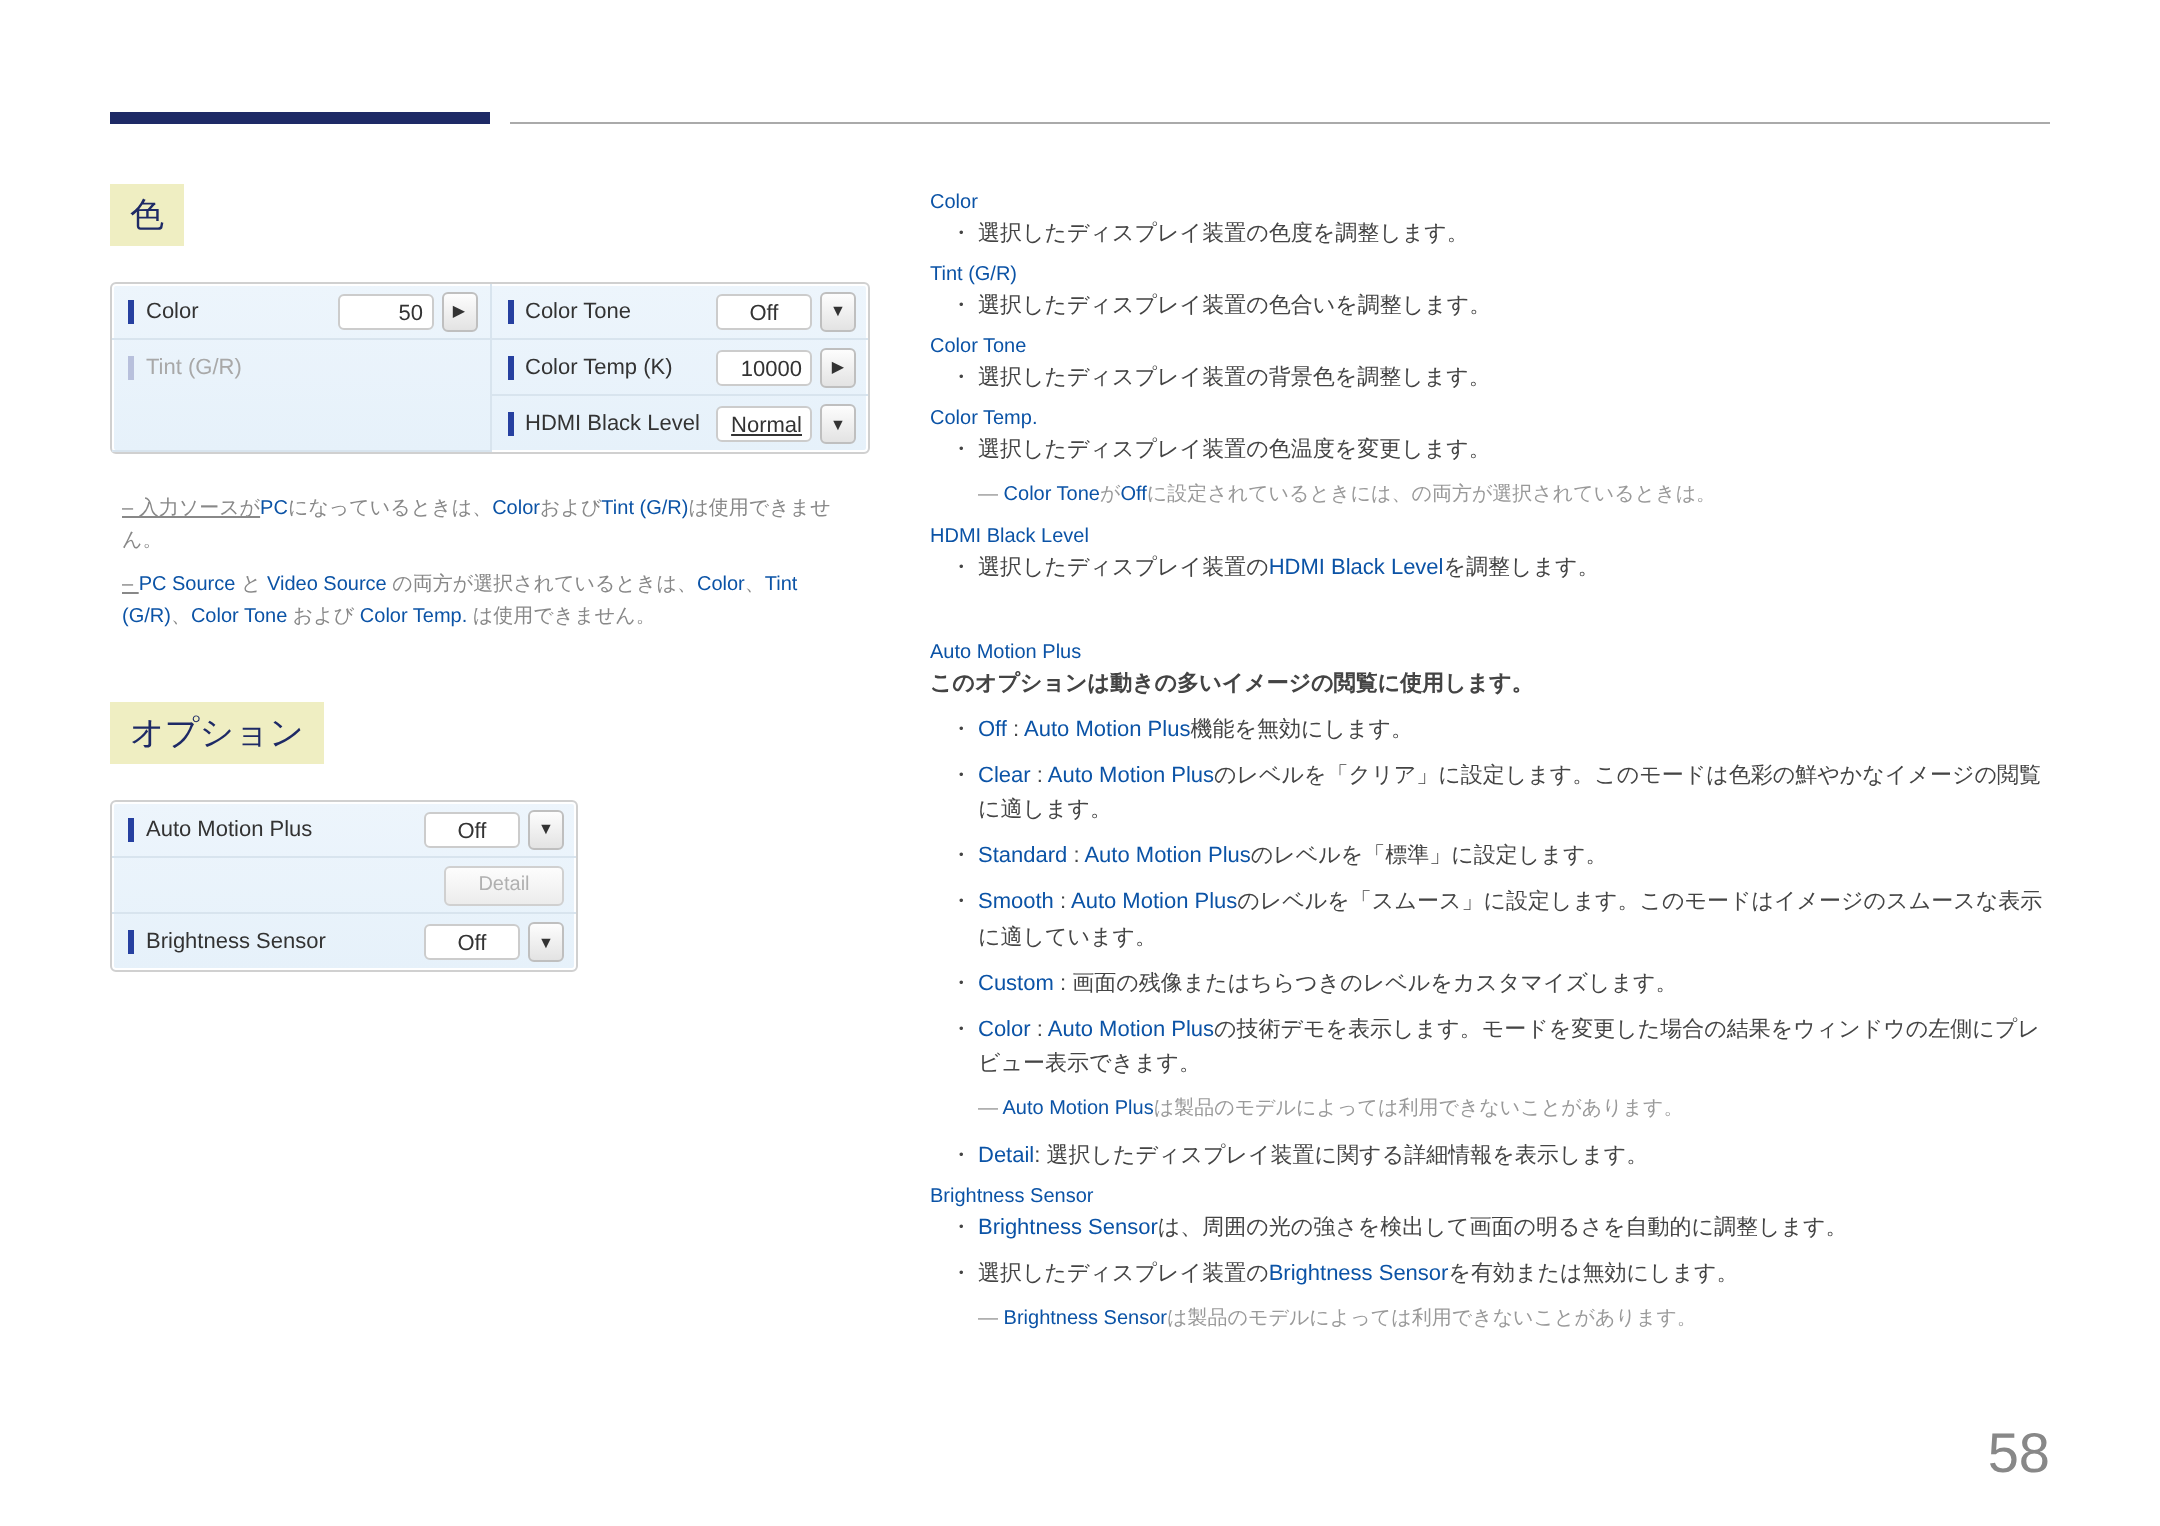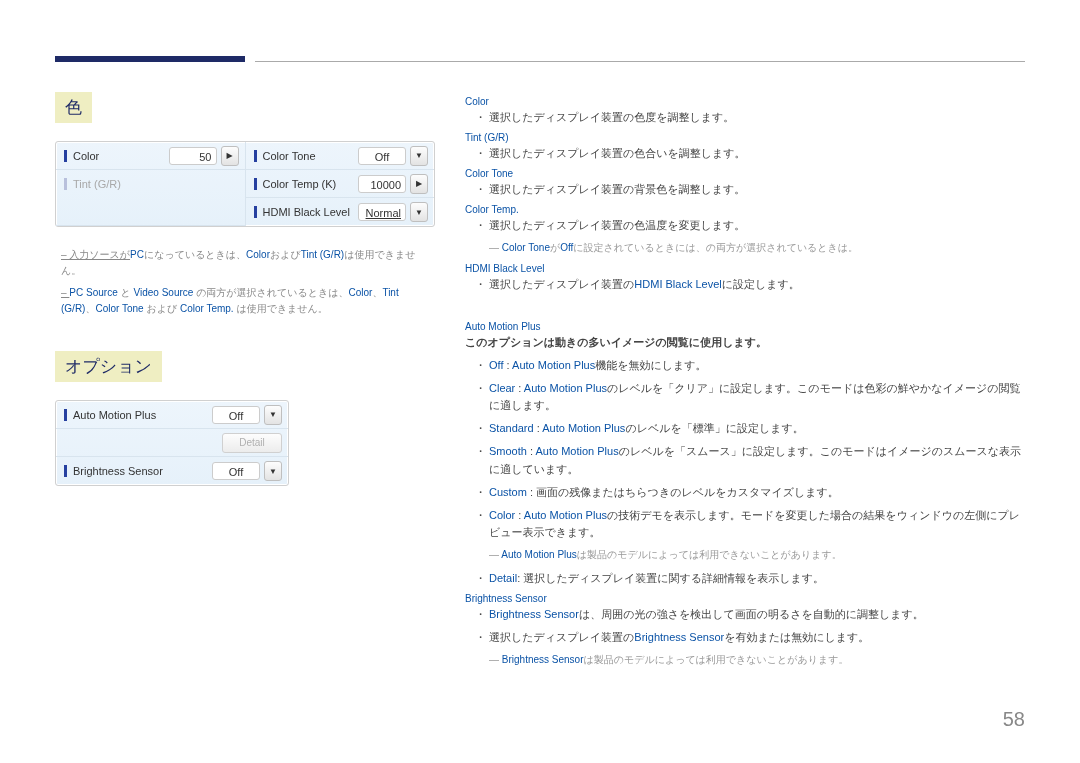--- a/index.html
+++ b/index.html
@@ -171,22 +171,22 @@
     margin: 2px 0 8px 24px;
     line-height: 1.5;
   }
   .r-sub::before {
     content: "― ";
   }
 
   .page-num {
     position: absolute;
     right: 55px;
-    bottom: 32px;
-    font-size: 20px;
+    bottom: 20px;
+    font-size: 28px;
     color: #888;
   }
 </style>
 </head>
 <body>
 
 <div class="page">
 
   <div class="top-rule-area">
     <span class="short-bar"></span>
@@ -294,21 +294,21 @@
       <div class="r-bullet">選択したディスプレイ装置の色合いを調整します。</div>
 
       <div class="r-head">Color Tone</div>
       <div class="r-bullet">選択したディスプレイ装置の背景色を調整します。</div>
 
       <div class="r-head">Color Temp.</div>
       <div class="r-bullet">選択したディスプレイ装置の色温度を変更します。</div>
       <div class="r-sub"><span class="blue">Color Tone</span><span>が</span><span class="blue">Off</span><span>に設定されているときには、の両方が選択されているときは。</span></div>
 
       <div class="r-head">HDMI Black Level</div>
-      <div class="r-bullet"><span>選択したディスプレイ装置の</span><span class="blue">HDMI Black Level</span><span>に設定します。</span></div>
+      <div class="r-bullet"><span>選択したディスプレイ装置の</span><span class="blue">HDMI Black Level</span><span>を調整します。</span></div>
 
       <div style="height:18px;"></div>
 
       <div class="r-head">Auto Motion Plus</div>
       <div class="r-plain">このオプションは動きの多いイメージの閲覧に使用します。</div>
       <div class="r-bullet"><span class="blue">Off</span><span> : </span><span class="blue">Auto Motion Plus</span><span>機能を無効にします。</span></div>
       <div class="r-bullet"><span class="blue">Clear</span><span> : </span><span class="blue">Auto Motion Plus</span><span>のレベルを「クリア」に設定します。このモードは色彩の鮮やかなイメージの閲覧に適します。</span></div>
       <div class="r-bullet"><span class="blue">Standard</span><span> : </span><span class="blue">Auto Motion Plus</span><span>のレベルを「標準」に設定します。</span></div>
       <div class="r-bullet"><span class="blue">Smooth</span><span> : </span><span class="blue">Auto Motion Plus</span><span>のレベルを「スムース」に設定します。このモードはイメージのスムースな表示に適しています。</span></div>
       <div class="r-bullet"><span class="blue">Custom</span><span> : 画面の残像またはちらつきのレベルをカスタマイズします。</span></div>

